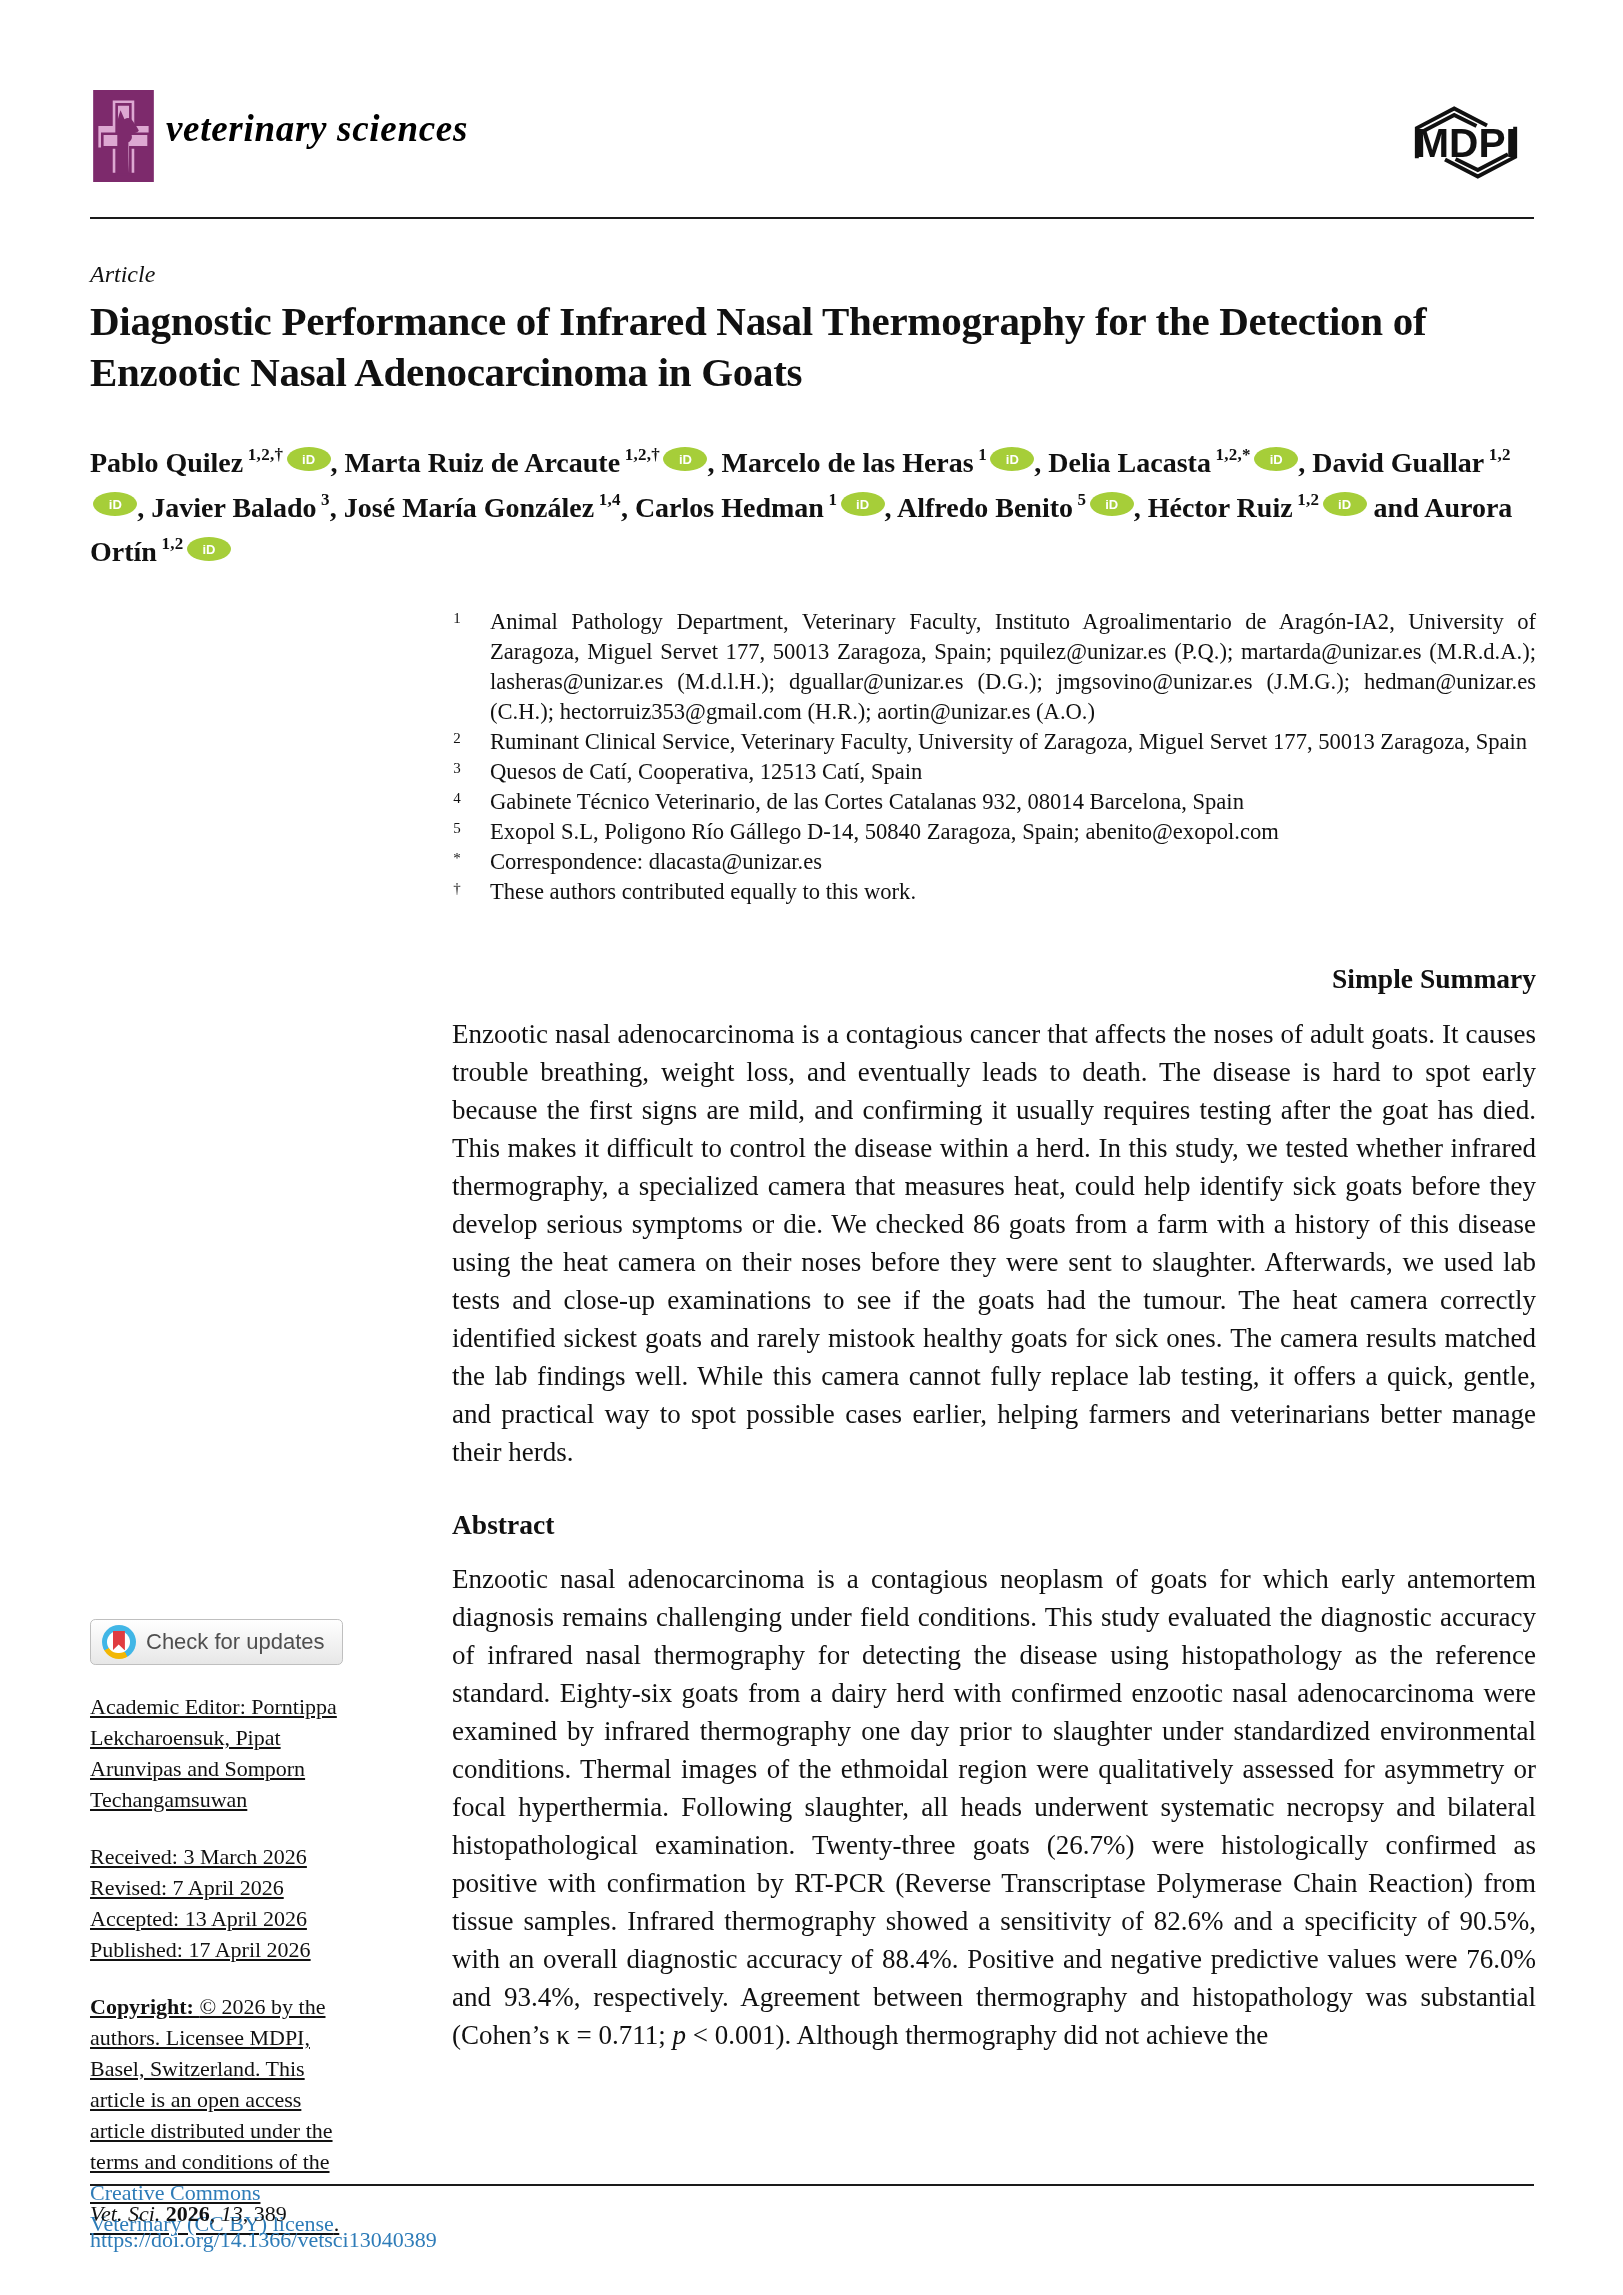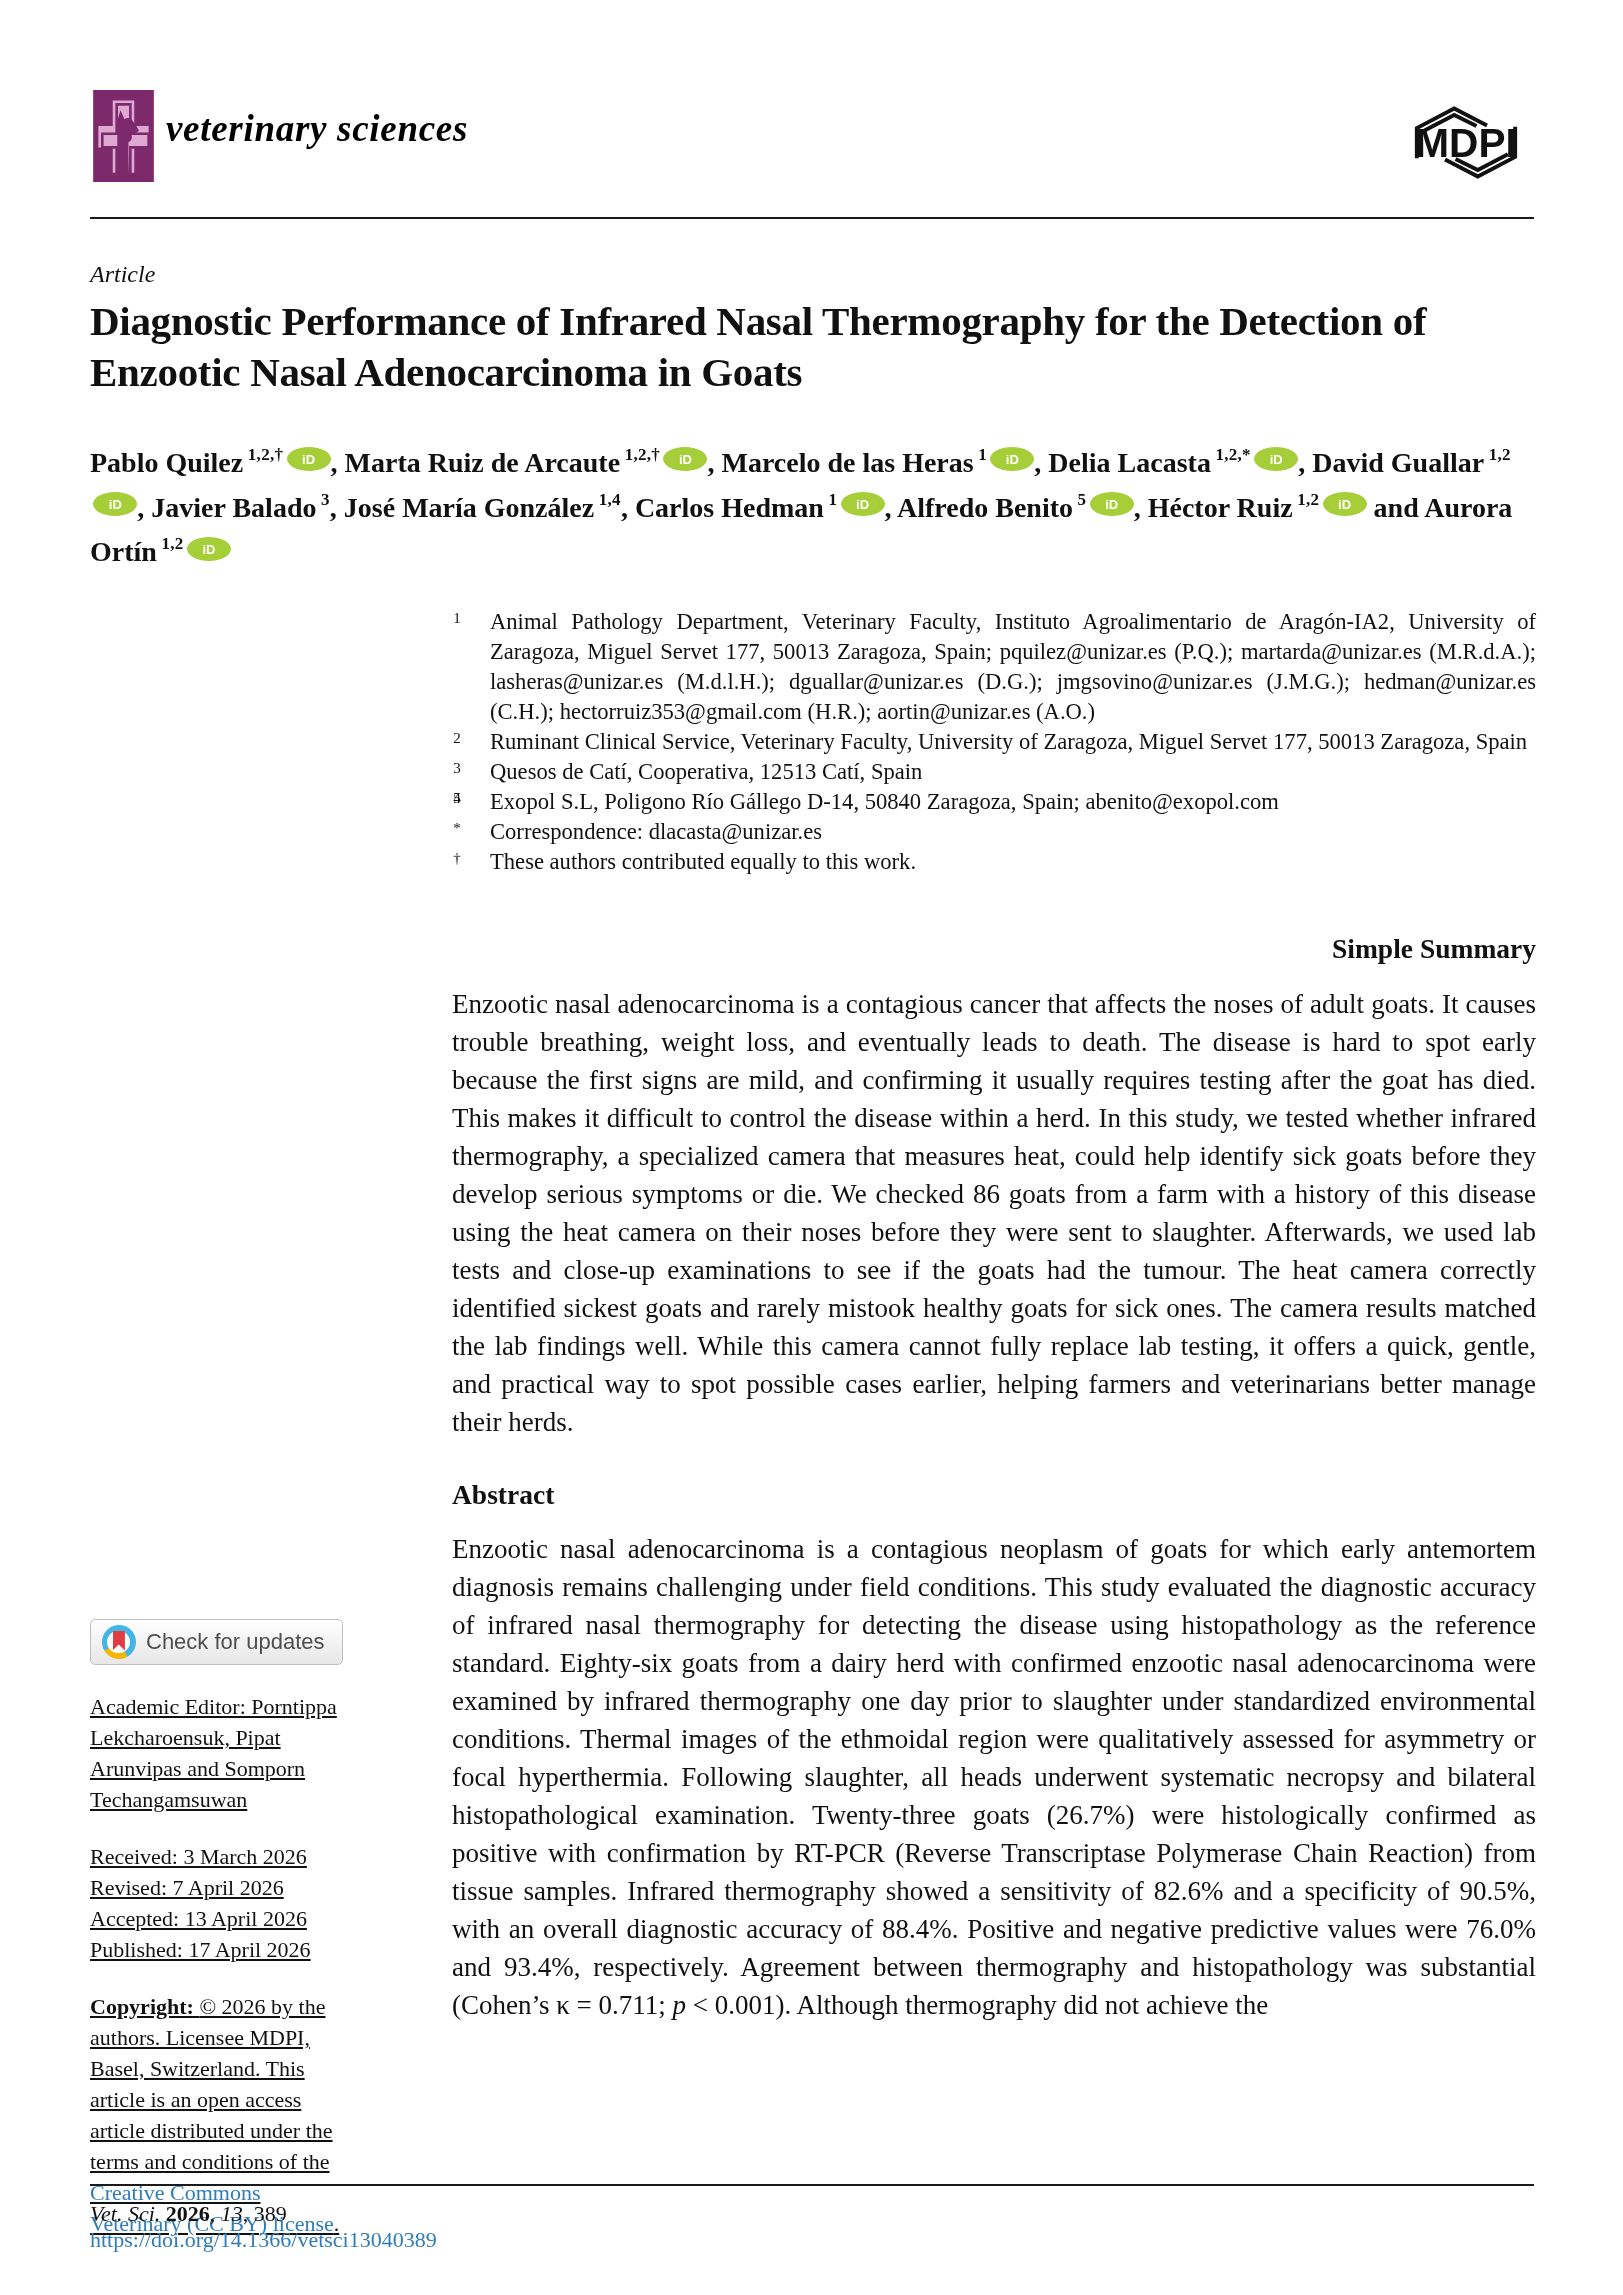--- a/index.html
+++ b/index.html
@@ -95,21 +95,21 @@
 
 <div class="article-label">Article</div>
 <h1 class="page-title">Diagnostic Performance of Infrared Nasal Thermography for the Detection of Enzootic Nasal Adenocarcinoma in Goats</h1>
 <div class="authors"><span>Pablo Quilez<sup> 1,2,†</sup><span class="orcid">iD</span>, </span><span>Marta Ruiz de Arcaute<sup> 1,2,†</sup><span class="orcid">iD</span>, </span><span>Marcelo de las Heras<sup> 1</sup><span class="orcid">iD</span>, </span><span>Delia Lacasta<sup> 1,2,*</sup><span class="orcid">iD</span>, </span><span>David Guallar<sup> 1,2</sup><span class="orcid">iD</span>, </span><span>Javier Balado<sup> 3</sup>, </span><span>José María González<sup> 1,4</sup>, </span><span>Carlos Hedman<sup> 1</sup><span class="orcid">iD</span>, </span><span>Alfredo Benito<sup> 5</sup><span class="orcid">iD</span>, </span><span>Héctor Ruiz<sup> 1,2</sup><span class="orcid">iD</span> </span><span>and Aurora Ortín<sup> 1,2</sup><span class="orcid">iD</span></span></div>
 
 <div class="right-col">
   <div id="aff-list">
       <div class="aff-item"><span class="aff-marker">1</span><span>Animal Pathology Department, Veterinary Faculty, Instituto Agroalimentario de Aragón-IA2, University of Zaragoza, Miguel Servet 177, 50013 Zaragoza, Spain; pquilez@unizar.es (P.Q.); martarda@unizar.es (M.R.d.A.); lasheras@unizar.es (M.d.l.H.); dguallar@unizar.es (D.G.); jmgsovino@unizar.es (J.M.G.); hedman@unizar.es (C.H.); hectorruiz353@gmail.com (H.R.); aortin@unizar.es (A.O.)</span></div>
       <div class="aff-item"><span class="aff-marker">2</span><span>Ruminant Clinical Service, Veterinary Faculty, University of Zaragoza, Miguel Servet 177, 50013 Zaragoza, Spain</span></div>
       <div class="aff-item"><span class="aff-marker">3</span><span>Quesos de Catí, Cooperativa, 12513 Catí, Spain</span></div>
-      <div class="aff-item"><span class="aff-marker">4</span></div>
+      <div class="aff-item"><span class="aff-marker">4</span><span>Gabinete Técnico Veterinario, de las Cortes Catalanas 932, 08014 Barcelona, Spain</span></div>
       <div class="aff-item"><span class="aff-marker">5</span><span>Exopol S.L, Poligono Río Gállego D-14, 50840 Zaragoza, Spain; abenito@exopol.com</span></div>
       <div class="aff-item"><span class="aff-marker">*</span><span>Correspondence: dlacasta@unizar.es</span></div>
       <div class="aff-item"><span class="aff-marker">†</span><span>These authors contributed equally to this work.</span></div>
     </div>
   <div class="section-heading ss-heading">Simple Summary</div>
   <div class="body-par">Enzootic nasal adenocarcinoma is a contagious cancer that affects the noses of adult goats. It causes trouble breathing, weight loss, and eventually leads to death. The disease is hard to spot early because the first signs are mild, and confirming it usually requires testing after the goat has died. This makes it difficult to control the disease within a herd. In this study, we tested whether infrared thermography, a specialized camera that measures heat, could help identify sick goats before they develop serious symptoms or die. We checked 86 goats from a farm with a history of this disease using the heat camera on their noses before they were sent to slaughter. Afterwards, we used lab tests and close-up examinations to see if the goats had the tumour. The heat camera correctly identified sickest goats and rarely mistook healthy goats for sick ones. The camera results matched the lab findings well. While this camera cannot fully replace lab testing, it offers a quick, gentle, and practical way to spot possible cases earlier, helping farmers and veterinarians better manage their herds.</div>
   <div class="section-heading ab-heading">Abstract</div>
   <div class="body-par"><span>Enzootic nasal adenocarcinoma is a contagious neoplasm of goats for which early antemortem diagnosis remains challenging under field conditions. This study evaluated the diagnostic accuracy of infrared nasal thermography for detecting the disease using histopathology as the reference standard. Eighty-six goats from a dairy herd with confirmed enzootic nasal adenocarcinoma were examined by infrared thermography one day prior to slaughter under standardized environmental conditions. Thermal images of the ethmoidal region were qualitatively assessed for asymmetry or focal hyperthermia. Following slaughter, all heads underwent systematic necropsy and bilateral histopathological examination. Twenty-three goats (26.7%) were histologically confirmed as positive with confirmation by RT-PCR (Reverse Transcriptase Polymerase Chain Reaction) from tissue samples. Infrared thermography showed a sensitivity of 82.6% and a specificity of 90.5%, with an overall diagnostic accuracy of 88.4%. Positive and negative predictive values were 76.0% and 93.4%, respectively. Agreement between thermography and histopathology was substantial (Cohen’s κ = 0.711; </span><span style="font-style: italic;">p</span><span> &lt; 0.001). Although thermography did not achieve the</span></div>
 </div>
 

